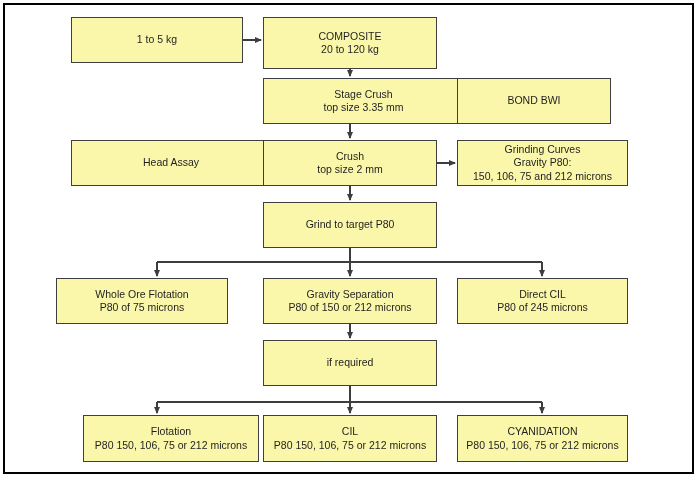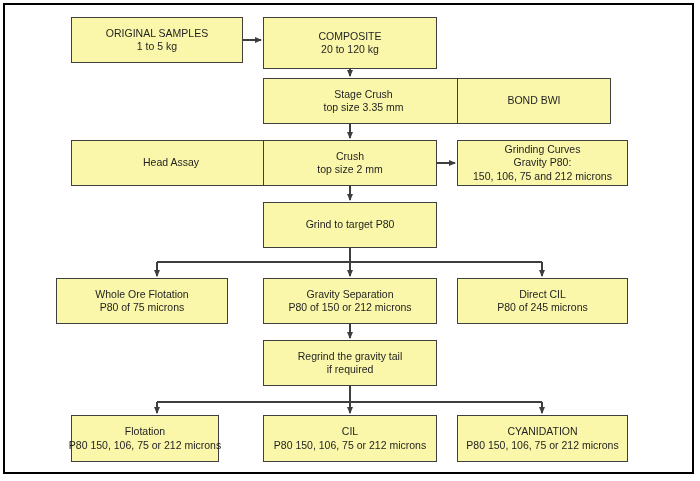--- a/index.html
+++ b/index.html
@@ -60,21 +60,20 @@
     <line x1="350" y1="324" x2="350" y2="338" marker-end="url(#arr)"></line>
 
     <line x1="350" y1="386" x2="350" y2="402"></line>
     <line x1="157" y1="402" x2="542" y2="402"></line>
     <line x1="157" y1="402" x2="157" y2="413" marker-end="url(#arr)"></line>
     <line x1="350" y1="402" x2="350" y2="413" marker-end="url(#arr)"></line>
     <line x1="542" y1="402" x2="542" y2="413" marker-end="url(#arr)"></line>
   </svg>
 
   <div class="node" style="left:71px;top:17px;width:172px;height:46px">
-    <span class="ln">ORIGINAL SAMPLES</span>
     <span class="ln">1 to 5 kg</span>
   </div>
   <div class="node" style="left:263px;top:17px;width:174px;height:52px">
     <span class="ln">COMPOSITE</span>
     <span class="ln">20 to 120 kg</span>
   </div>
 
   <div class="node" style="left:263px;top:78px;width:201px;height:46px">
     <span class="ln">Stage Crush</span>
     <span class="ln">top size 3.35 mm</span>
@@ -107,25 +106,24 @@
   <div class="node" style="left:263px;top:278px;width:174px;height:46px">
     <span class="ln">Gravity Separation</span>
     <span class="ln">P80 of 150 or 212 microns</span>
   </div>
   <div class="node" style="left:457px;top:278px;width:171px;height:46px">
     <span class="ln">Direct CIL</span>
     <span class="ln">P80 of 245 microns</span>
   </div>
 
   <div class="node" style="left:263px;top:340px;width:174px;height:46px">
-    <span class="ln">Regrind the gravity tail</span>
     <span class="ln">if required</span>
   </div>
 
-  <div class="node" style="left:71px;top:415px;width:148px;height:47px">
+  <div class="node" style="left:83px;top:415px;width:176px;height:47px">
     <span class="ln">Flotation</span>
     <span class="ln">P80 150, 106, 75 or 212 microns</span>
   </div>
   <div class="node" style="left:263px;top:415px;width:174px;height:47px">
     <span class="ln">CIL</span>
     <span class="ln">P80 150, 106, 75 or 212 microns</span>
   </div>
   <div class="node" style="left:457px;top:415px;width:171px;height:47px">
     <span class="ln">CYANIDATION</span>
     <span class="ln">P80 150, 106, 75 or 212 microns</span>

